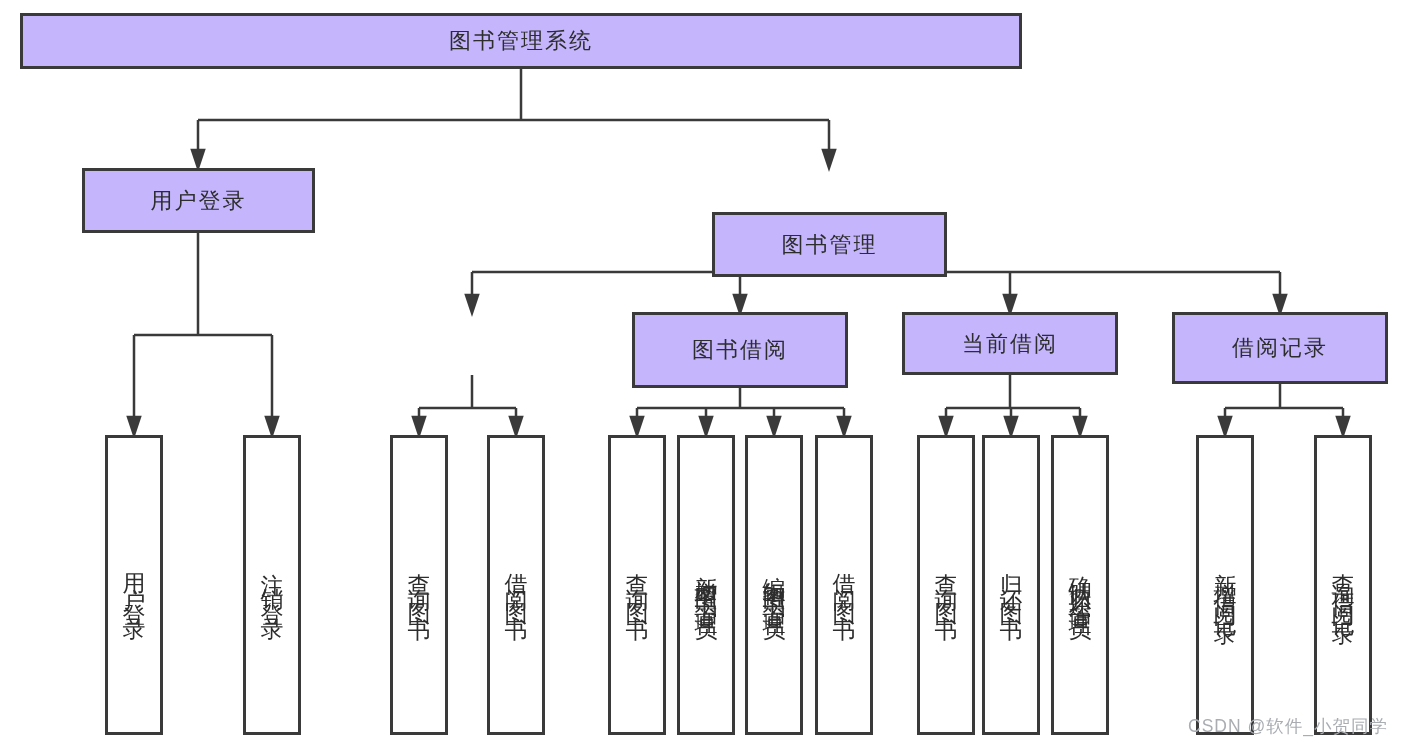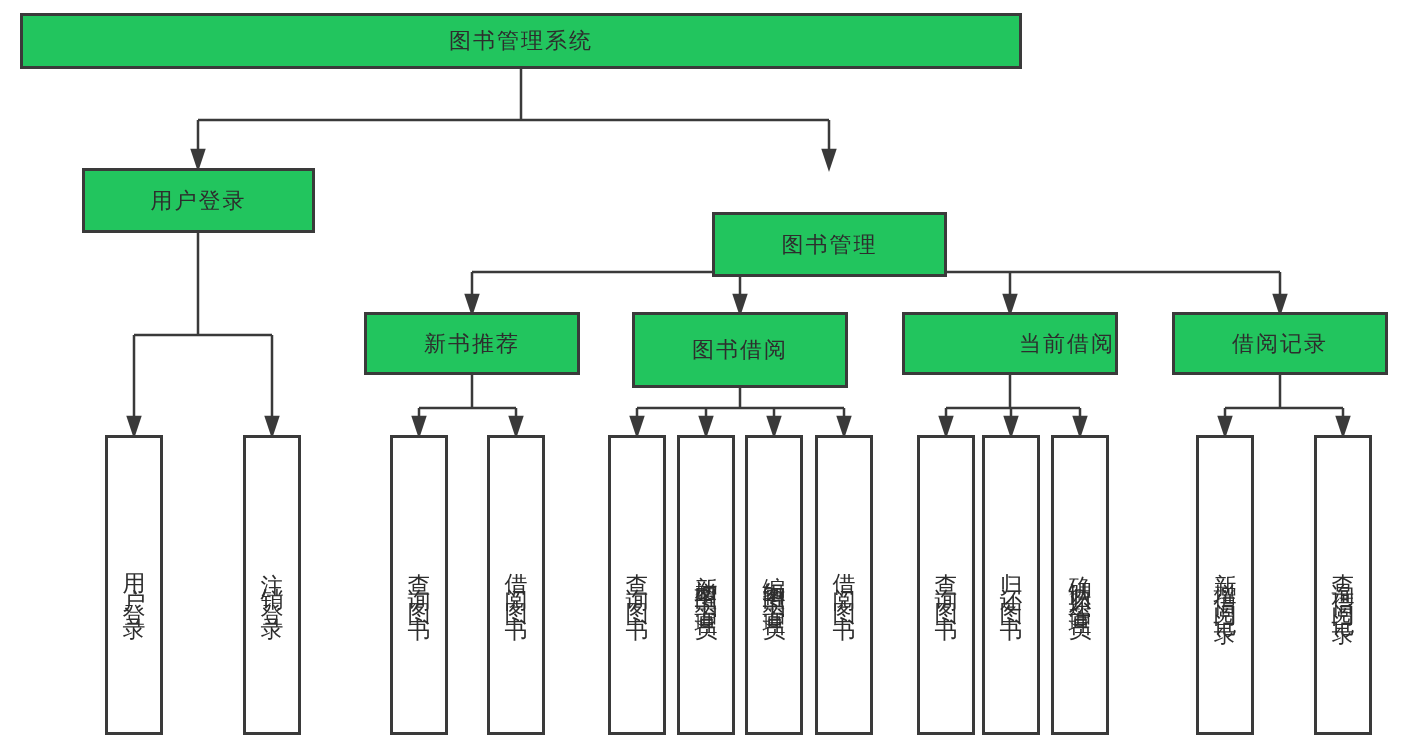--- a/index.html
+++ b/index.html
@@ -9,21 +9,21 @@
   }
   html,body{margin:0;padding:0;}
   body{
     width:1405px;height:747px;position:relative;overflow:hidden;
     background:#ffffff;
     font-family:"Liberation Sans", sans-serif;
   }
   .stage{position:absolute;inset:0;}
   svg.connectors{position:absolute;left:0;top:0;z-index:1;pointer-events:none;}
   .hbox{
-    position:absolute;z-index:2;background:#22c55e;
+    position:absolute;z-index:2;background:#c4b5fd;
     border:3px solid var(--line);box-sizing:border-box;
     display:flex;align-items:center;justify-content:center;
     font-size:22px;letter-spacing:2px;color:var(--text);
   }
   .vbox{
     position:absolute;top:435px;height:300px;width:58px;z-index:2;background:#fff;
     border:3px solid var(--line);box-sizing:border-box;
     display:flex;align-items:center;justify-content:center;
   }
   .vbox span{
@@ -32,22 +32,22 @@
   }
   .v4 span{letter-spacing:15px;}
   .v6 span{letter-spacing:10px;}
   .v9 span{letter-spacing:6px;}
   
   .b-root{left:20px;top:13px;width:1002px;height:56px;}
   .b-user{left:82px;top:168px;width:233px;height:65px;}
   .b-mgmt{left:712px;top:168px;width:235px;height:65px;margin-top:44px;}
   .b-rec{left:364px;top:312px;width:216px;height:63px;}
   .b-borrow{left:632px;top:312px;width:216px;height:76px;}
-  .b-current{left:902px;top:312px;width:216px;height:63px;justify-content:flex-end;}
-  .b-records{left:1172px;top:312px;width:216px;height:63px;}
+  .b-current{left:902px;top:312px;width:216px;height:63px;}
+  .b-records{left:1172px;top:312px;width:216px;height:72px;}
   .watermark{
     position:absolute;left:1188px;top:714px;z-index:3;
     font-size:17.5px;letter-spacing:1px;color:var(--wm);
   }
 </style>
 </head>
 <body>
 
 <div class="stage">
 
@@ -93,23 +93,20 @@
     <span>图书管理系统</span>
   </div>
 
   <div class="hbox b-user">
     <span>用户登录</span>
   </div>
   <div class="hbox b-mgmt">
     <span>图书管理</span>
   </div>
 
-  <div class="hbox b-rec">
-    <span>新书推荐</span>
-  </div>
   <div class="hbox b-borrow">
     <span>图书借阅</span>
   </div>
   <div class="hbox b-current">
     <span>当前借阅</span>
   </div>
   <div class="hbox b-records">
     <span>借阅记录</span>
   </div>
 
@@ -150,13 +147,14 @@
     <span>确认归还（管理员）</span>
   </div>
 
   <div class="vbox v6" style="left:1196px">
     <span>新增借阅记录</span>
   </div>
   <div class="vbox v6" style="left:1314px">
     <span>查询借阅记录</span>
   </div>
 
+  <div class="watermark">CSDN @软件_小贺同学</div>
 </div>
 
 </body></html>

